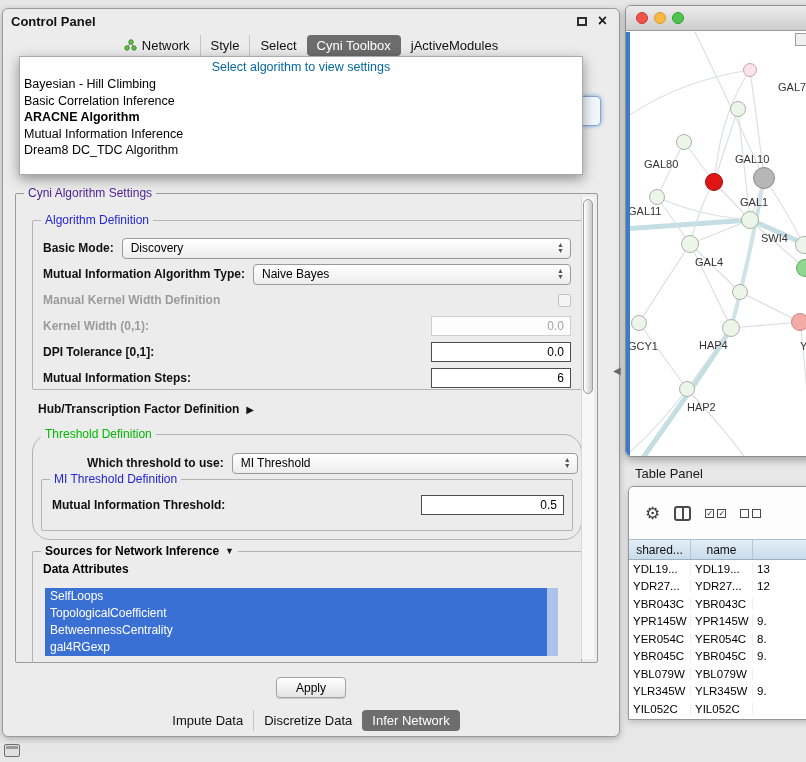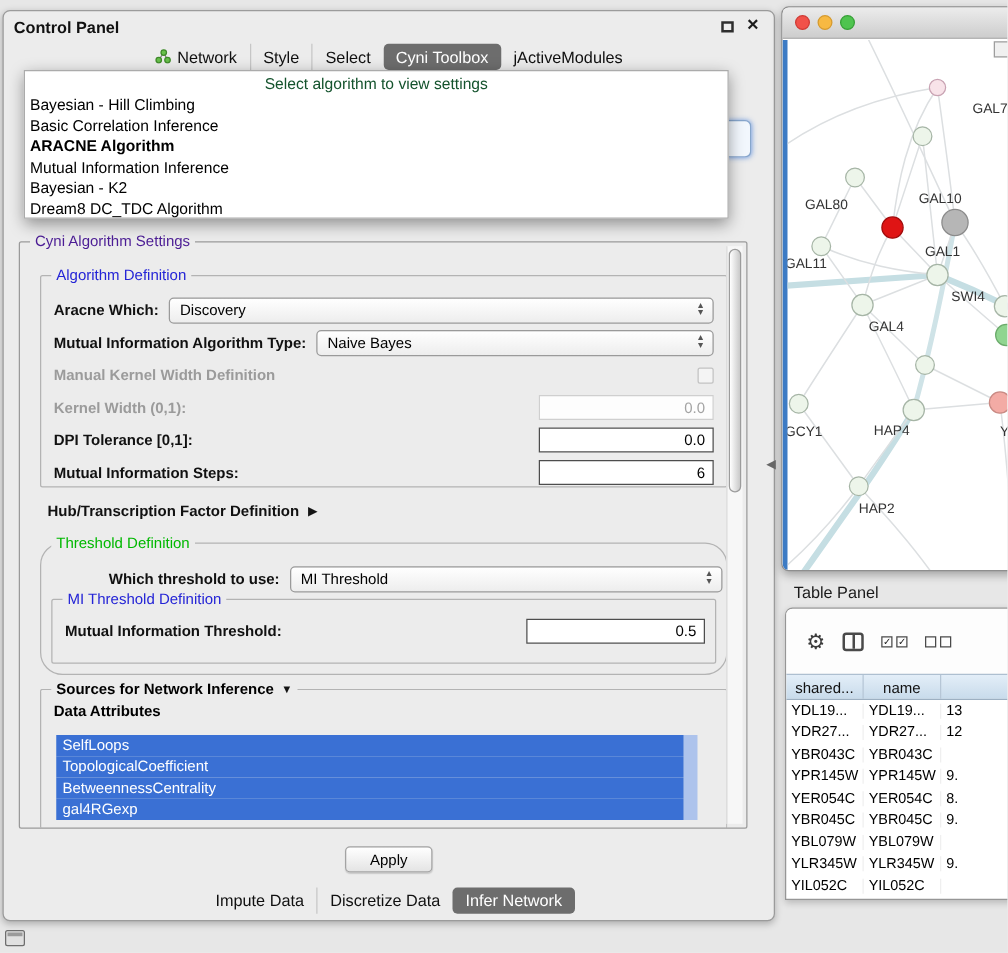--- a/index.html
+++ b/index.html
@@ -18,21 +18,21 @@
 
   .cp-tabs { display:flex; justify-content:center; align-items:center; height:24px; font-size:13px; color:#101010; }
   .cp-tab { padding:3px 10px; display:flex; align-items:center; gap:5px; white-space:nowrap; }
   .cp-tab + .cp-tab { border-left:1px solid #c6c6c6; }
   .cp-tab.sel { background:#6d6d6d; color:#fff; border-radius:4px; border-left:none; }
   .cp-tab.sel + .cp-tab { border-left:none; }
 
   
   .algo-popup { position:absolute; left:16px; top:47px; width:564px; height:119px; background:#fff;
                 border:1px solid #ababab; box-shadow:0 4px 12px rgba(0,0,0,.4); z-index:30; padding-top:2px; }
-  .algo-popup .ph { text-align:center; color:#14532d; height:17px; line-height:17px; font-size:12.5px; }
+  .algo-popup .ph { text-align:center; color:#0369a1; height:17px; line-height:17px; font-size:12.5px; }
   .algo-item { height:16.5px; line-height:16.5px; padding-left:4px; font-size:12.5px; color:#000; }
   .algo-item.sel-bold { font-weight:bold; }
 
   .combo-fragment { position:absolute; left:579px; top:87px; width:19px; height:30px; background:#f2f7fd;
                     border:1px solid #87a6cc; border-left:none; border-radius:0 5px 5px 0;
                     box-shadow:0 0 4px rgba(90,140,220,.8); z-index:10; }
 
   
   .group { position:absolute; border:1px solid #b3b3b3; border-radius:2px; }
   .legend { position:absolute; top:-8px; left:8px; background:#ececec; padding:0 4px; font-size:12px; color:#4c1d95; line-height:15px; white-space:nowrap; }
@@ -167,21 +167,21 @@
 
     <div class="combo-fragment"></div>
 
     <div class="group settings-group">
       <span class="legend">Cyni Algorithm Settings</span>
 
       <div class="group algdef-group">
         <span class="legend legend-blue">Algorithm Definition</span>
 
         <div class="row first">
-          <span class="lbl">Aracne Which:</span>
+          <span class="lbl">Basic Mode:</span>
           <div class="combo">
             <span class="combo-val">Discovery</span>
             <span class="stepper">
                 <span>▲</span>
                 <span>▼</span>
               </span>
           </div>
         </div>
 
         <div class="row">
@@ -292,21 +292,20 @@
       <div>
 
           <div class="algo-item">Bayesian - Hill Climbing</div>
 
           <div class="algo-item">Basic Correlation Inference</div>
 
           <div class="algo-item sel-bold">ARACNE Algorithm</div>
 
           <div class="algo-item">Mutual Information Inference</div>
 
-          <div class="algo-item">Bayesian - K2</div>
 
           <div class="algo-item">Dream8 DC_TDC Algorithm</div>
         </div>
     </div>
   </section>
 
   <section class="net-window">
     <div class="net-titlebar">
       <span class="tl tl-red"></span>
       <span class="tl tl-yellow"></span>

